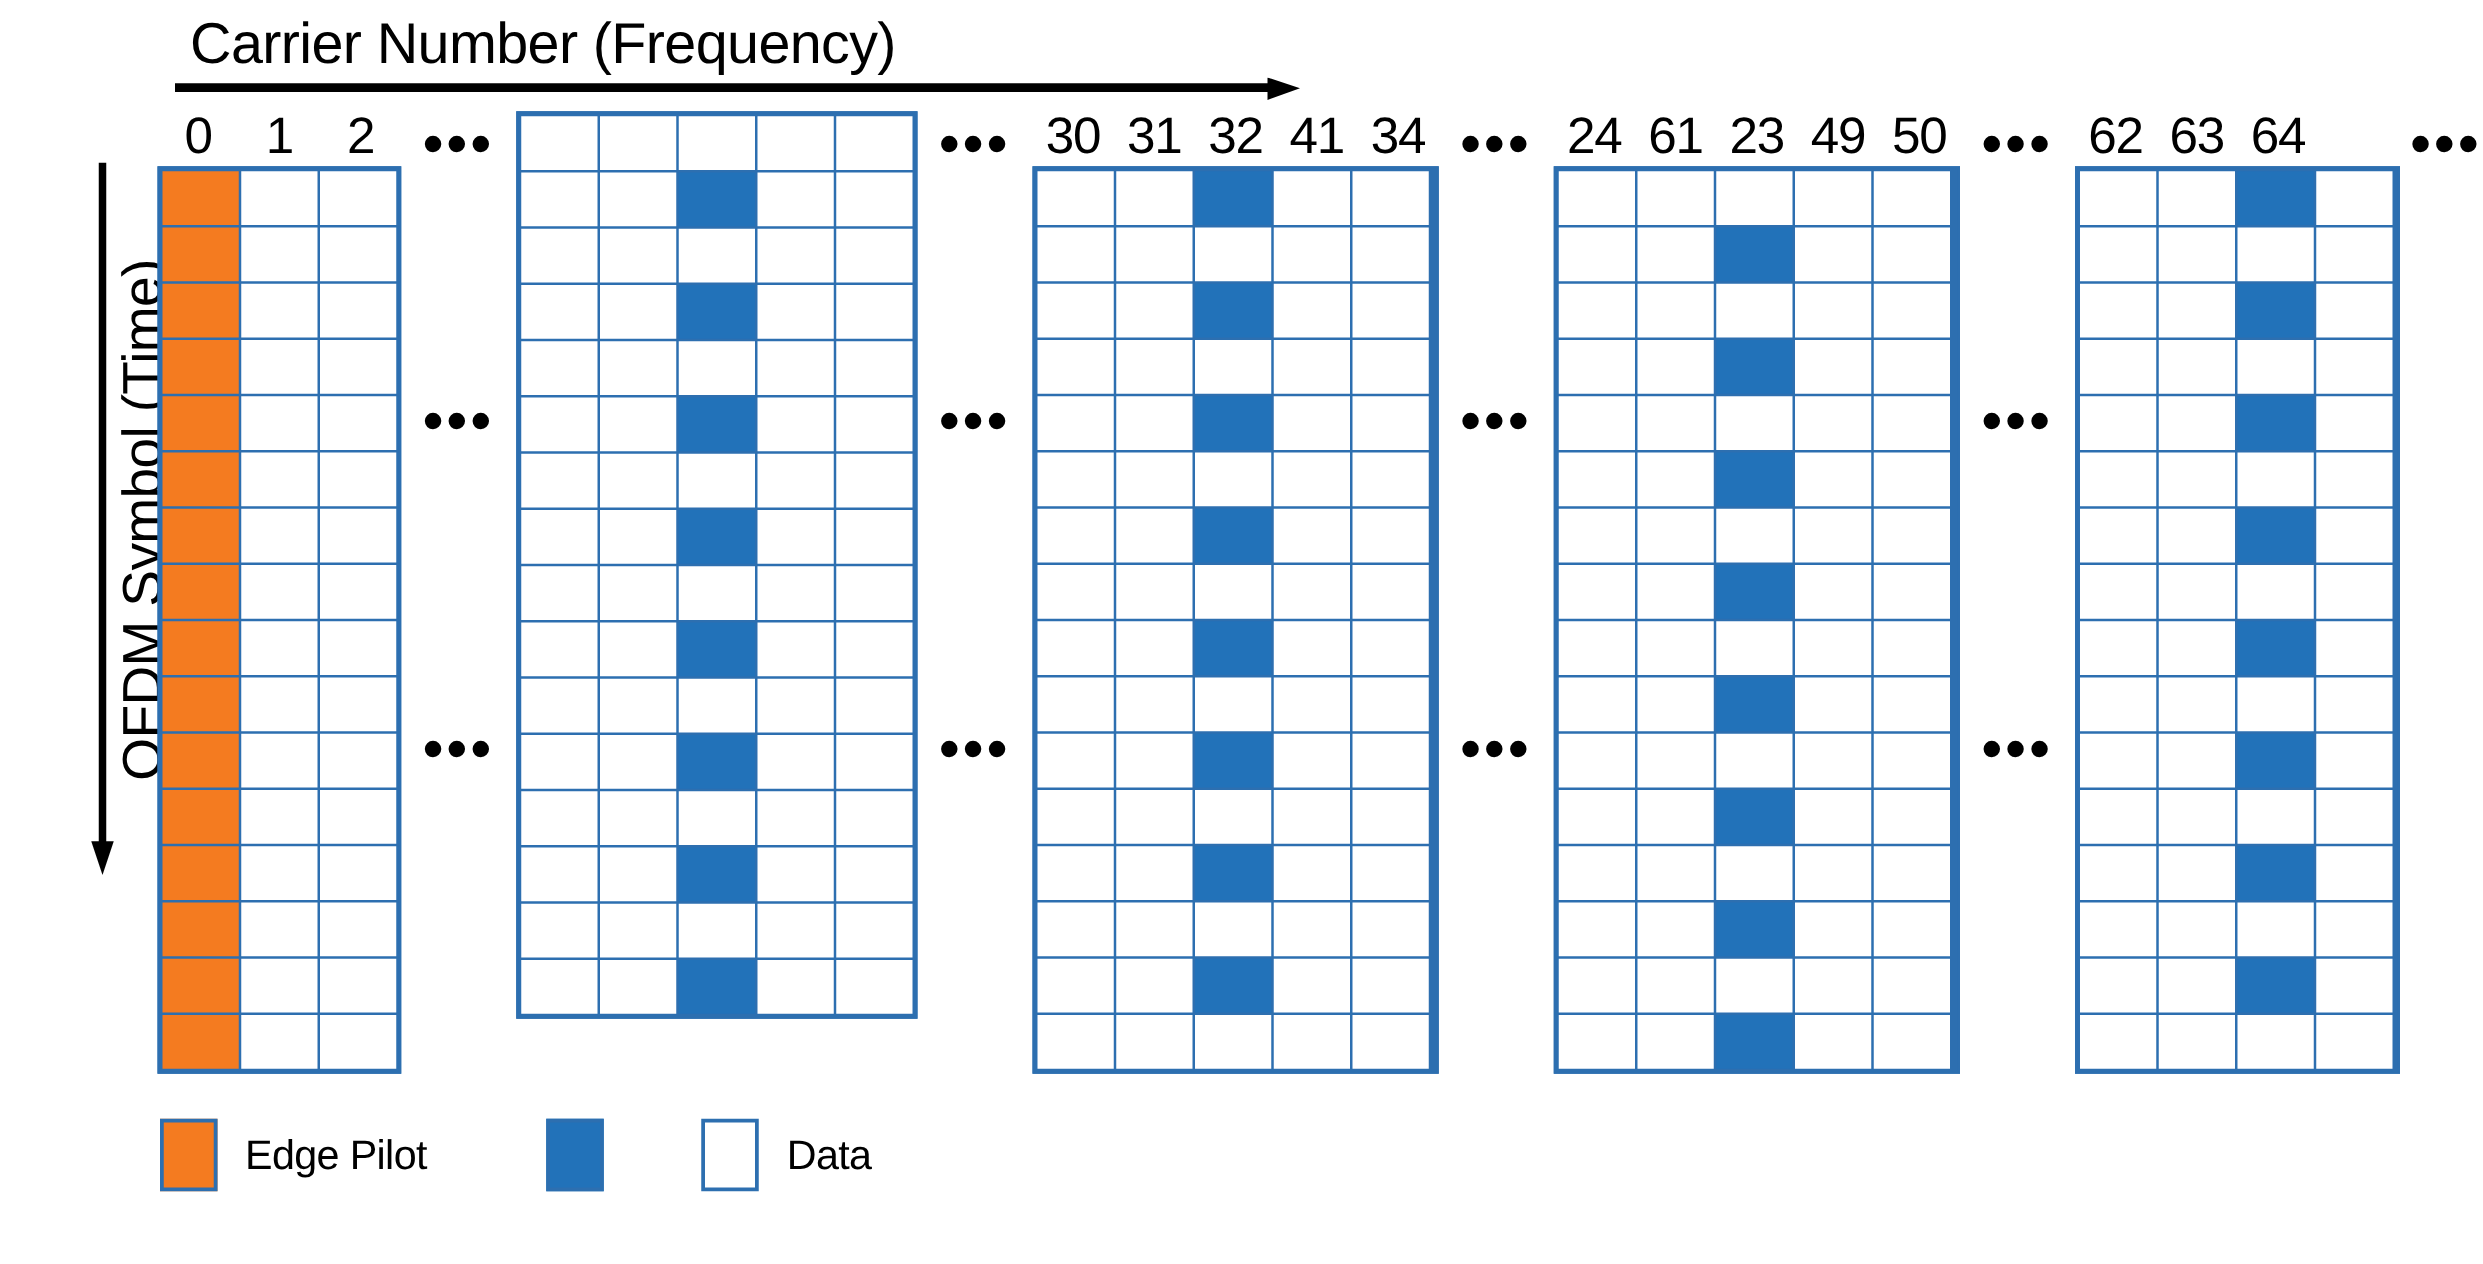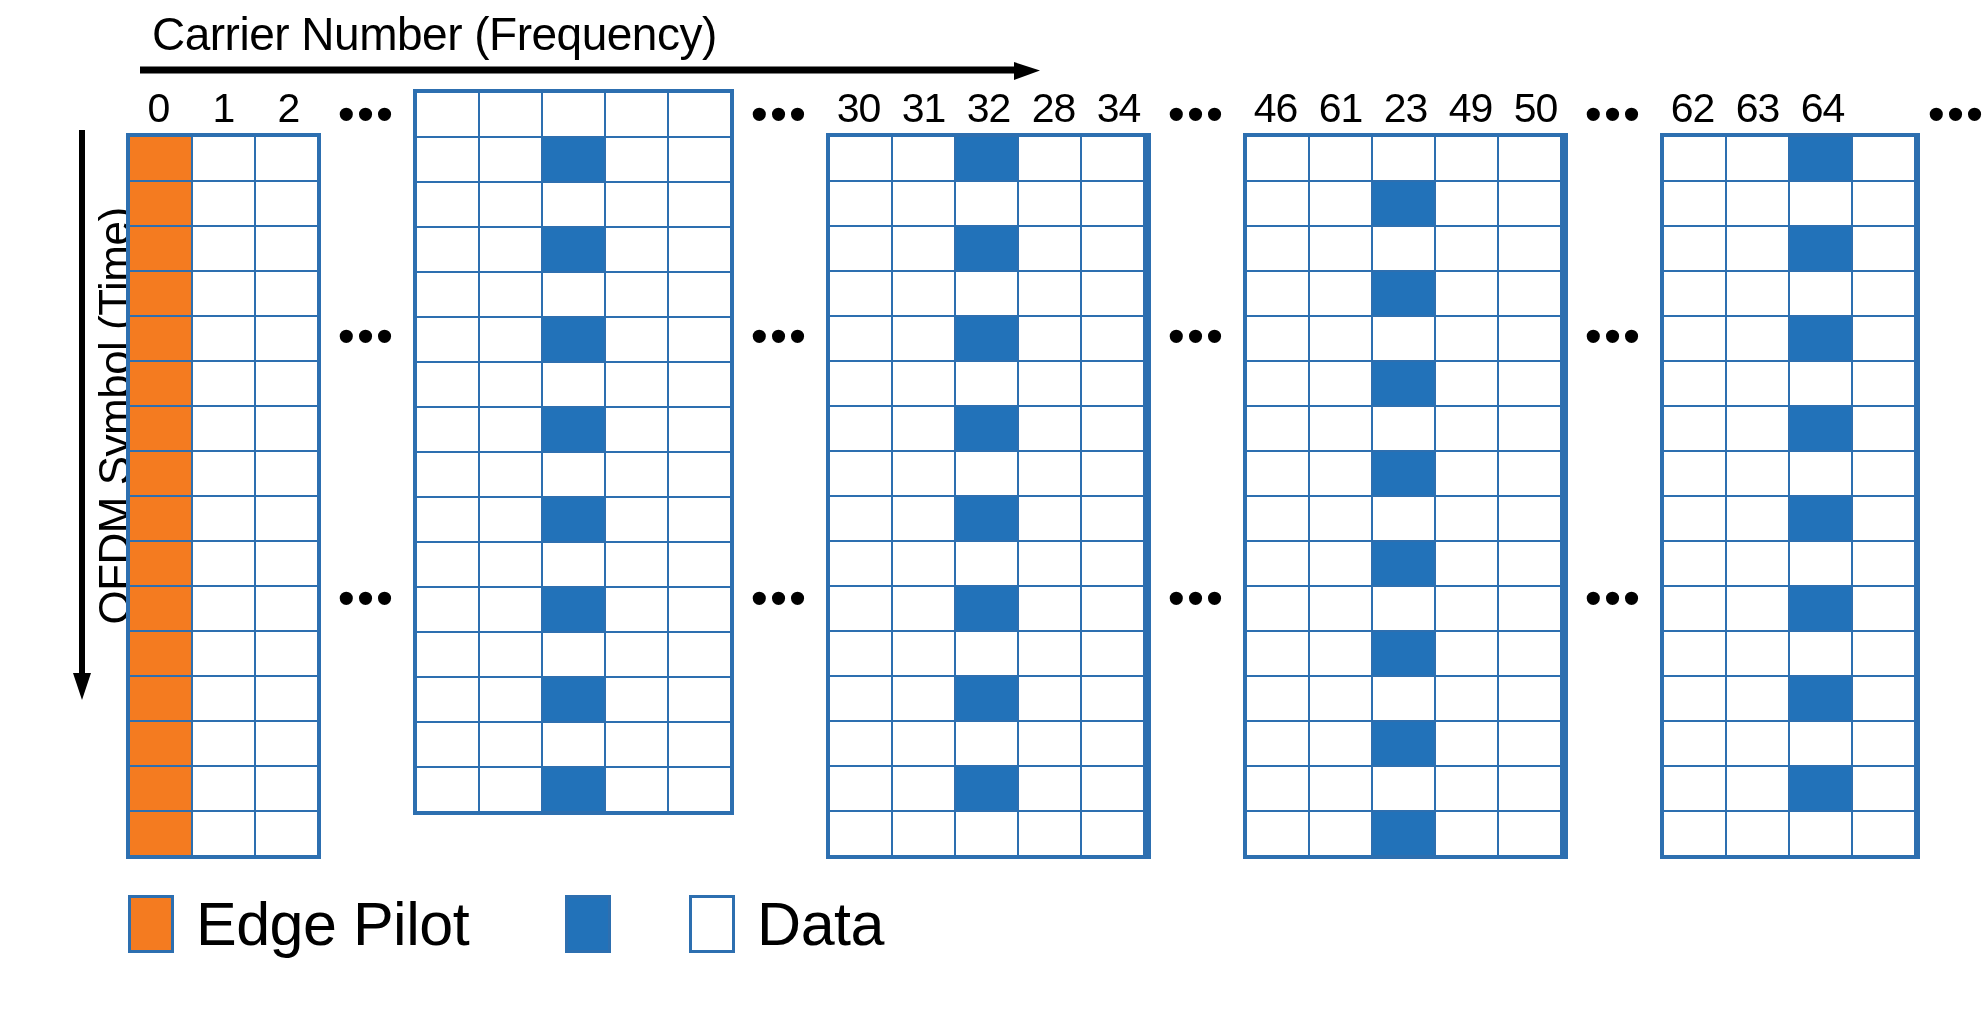--- a/index.html
+++ b/index.html
@@ -148,21 +148,21 @@
   .legend-swatch {
     width: 46px;
     height: 58px;
     border: 3px solid #2d6fb0;
     box-sizing: border-box;
   }
   .legend-swatch.edge    { background: #f47b20; }
   .legend-swatch.scatter { background: #2272b9; }
   .legend-swatch.data    { background: #ffffff; }
   .legend-label {
-    font-size: 61px;
+    font-size: 33px;
     line-height: 52px;
     margin-left: 22px;
     white-space: nowrap;
     letter-spacing: -0.5px;
   }
   .legend-spacer { width: 96px; }
   .legend-spacer.small { width: 78px; }
 </style>
 </head>
 <body>
@@ -351,21 +351,21 @@
     <div class="gap">
       <div class="dots top">•••</div>
       <div class="dots mid1">•••</div>
       <div class="dots mid2">•••</div>
     </div>
     <div class="block">
       <div class="block-header">
         <div class="col-label">30</div>
         <div class="col-label">31</div>
         <div class="col-label">32</div>
-        <div class="col-label">28</div>
+        <div class="col-label">41</div>
         <div class="col-label">34</div>
       </div>
       <div class="grid">
         <div class="grid-col">
           <div class="cell"></div>
           <div class="cell"></div>
           <div class="cell"></div>
           <div class="cell"></div>
           <div class="cell"></div>
           <div class="cell"></div>
@@ -454,21 +454,21 @@
         </div>
       </div>
     </div>
     <div class="gap">
       <div class="dots top">•••</div>
       <div class="dots mid1">•••</div>
       <div class="dots mid2">•••</div>
     </div>
     <div class="block">
       <div class="block-header">
-        <div class="col-label">46</div>
+        <div class="col-label">24</div>
         <div class="col-label">61</div>
         <div class="col-label">23</div>
         <div class="col-label">49</div>
         <div class="col-label">50</div>
       </div>
       <div class="grid">
         <div class="grid-col">
           <div class="cell"></div>
           <div class="cell"></div>
           <div class="cell"></div>

